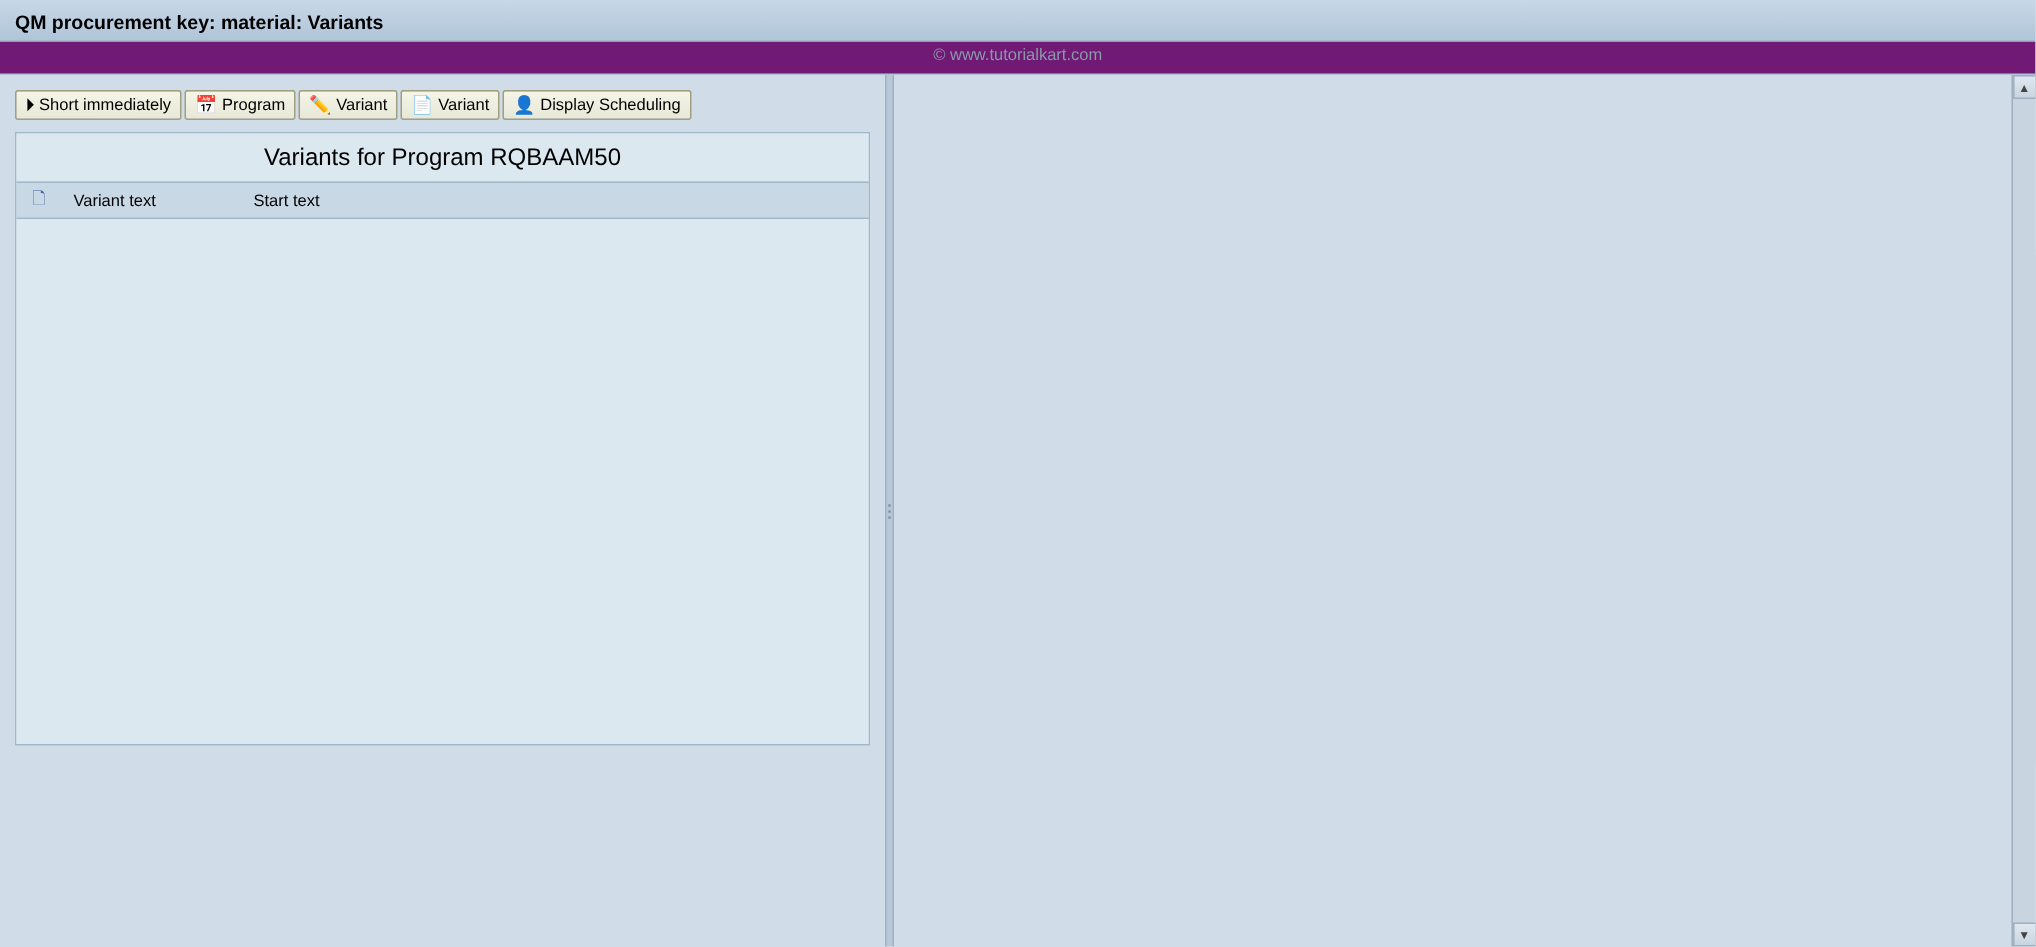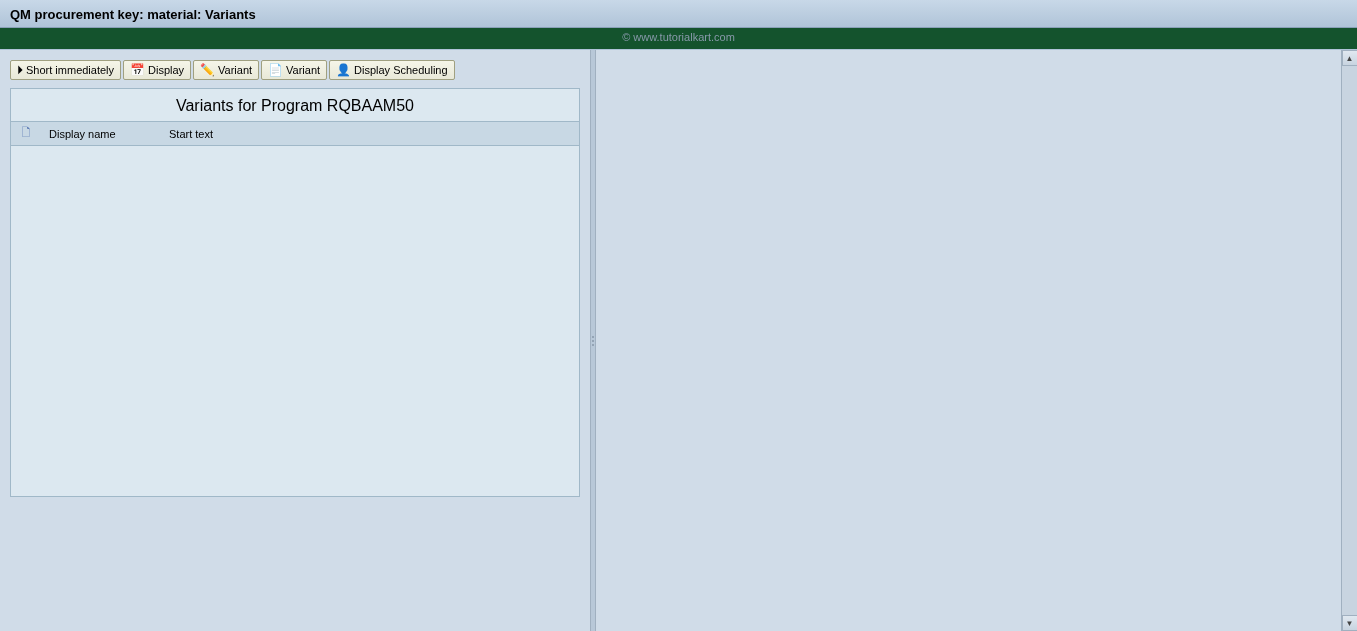--- a/index.html
+++ b/index.html
@@ -26,21 +26,21 @@
       font-size: 13px;
       font-weight: bold;
       color: #000;
       height: 28px;
       display: flex;
       align-items: flex-end;
     }
 
     
     .watermark-bar {
-      background-color: #14532d;
+      background-color: #701a75;
       border-bottom: 1px solid #b0c4d8;
       text-align: center;
       padding: 3px;
       font-size: 11px;
       color: #8899aa;
       height: 22px;
     }
 
     
     .main-area {
@@ -230,21 +230,21 @@
 
   <div class="left-panel">
 
     <div class="toolbar">
       <button class="toolbar-button">
         <span class="btn-icon">⏵</span>
         <span>Short immediately</span>
       </button>
       <button class="toolbar-button">
         <span class="btn-icon">📅</span>
-        <span>Display</span>
+        <span>Program</span>
       </button>
       <button class="toolbar-button">
         <span class="btn-icon">✏️</span>
         <span>Variant</span>
       </button>
       <button class="toolbar-button">
         <span class="btn-icon">📄</span>
         <span>Variant</span>
       </button>
       <button class="toolbar-button">
@@ -254,21 +254,21 @@
     </div>
 
     <div class="content-panel">
 
       <div class="section-title">Variants for Program RQBAAM50</div>
 
       <div class="table-header">
         <div class="col-icon table-icon">
           <span>🗋</span>
         </div>
-        <div class="table-header-cell col-variant-name">Display name</div>
+        <div class="table-header-cell col-variant-name">Variant text</div>
         <div class="table-header-cell col-short-text">Start text</div>
       </div>
 
       <div class="table-body">
       </div>
     </div>
 
   </div>
 
   <div class="v-separator">

